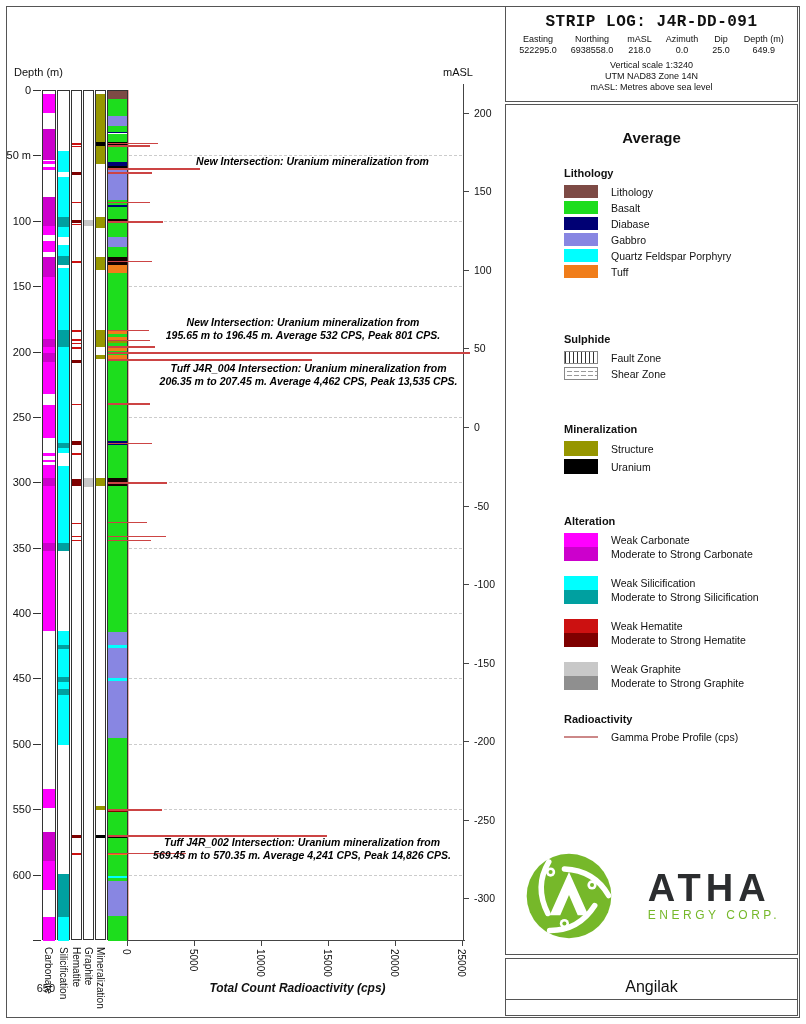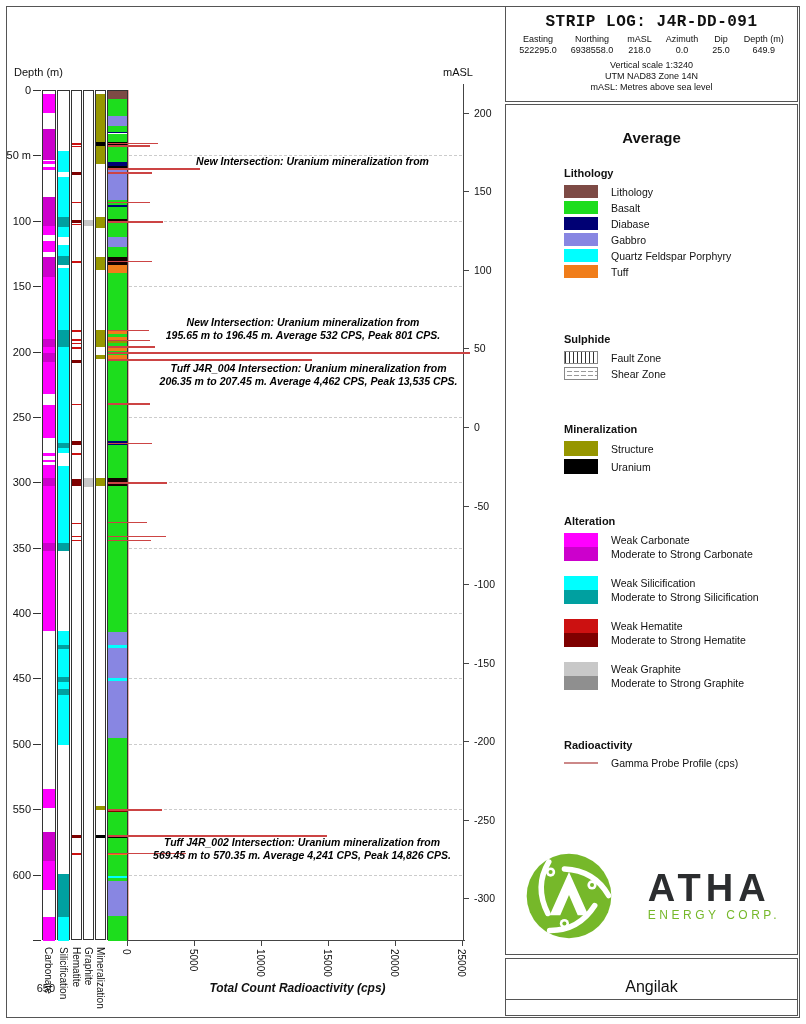--- a/index.html
+++ b/index.html
@@ -453,21 +453,21 @@
             <div class="altsw">
               <div style="background: rgb(200, 200, 200);"></div>
               <div style="background: rgb(143, 143, 143);"></div>
             </div>
             <div class="altlabels">
               <div>Weak Graphite</div>
               <div>Moderate to Strong Graphite</div>
             </div>
           </div>
         </div>
-        <div style="position: absolute; left: 58px; top: 634px;">
+        <div style="position: absolute; left: 58px; top: 608px;">
           <div class="lsec-title">Radioactivity</div>
           <div class="lrow">
             <div class="gline" style="background: rgb(204, 136, 136);"></div>
             <div class="llabel">Gamma Probe Profile (cps)</div>
           </div>
         </div>
       </div>
     <div class="logo">
       <svg width="92" height="92" viewBox="0 0 100 100">
         <circle cx="50" cy="50" r="46" fill="#76b82a"></circle>

